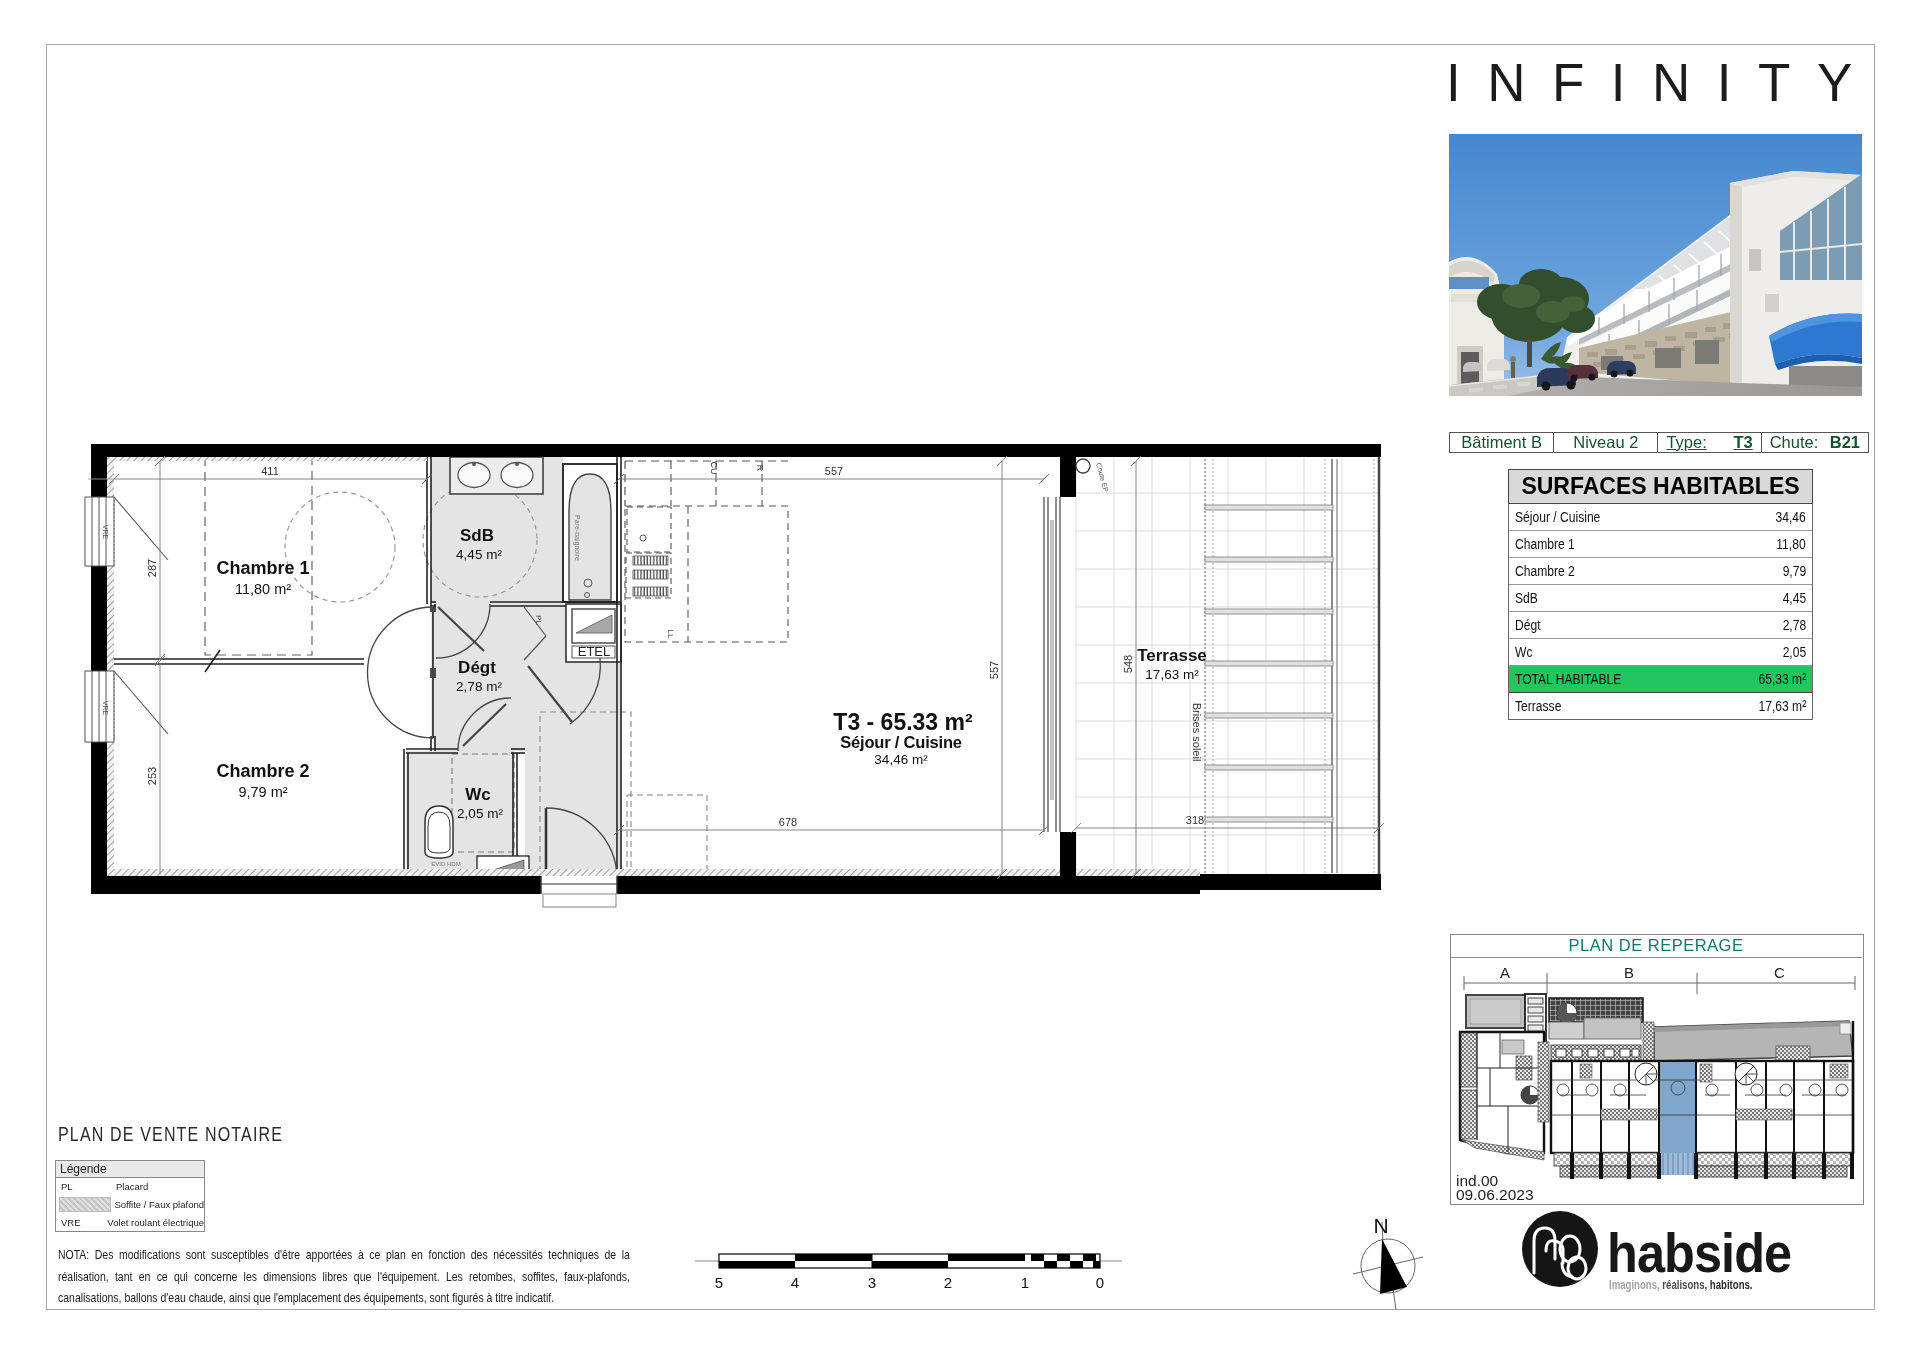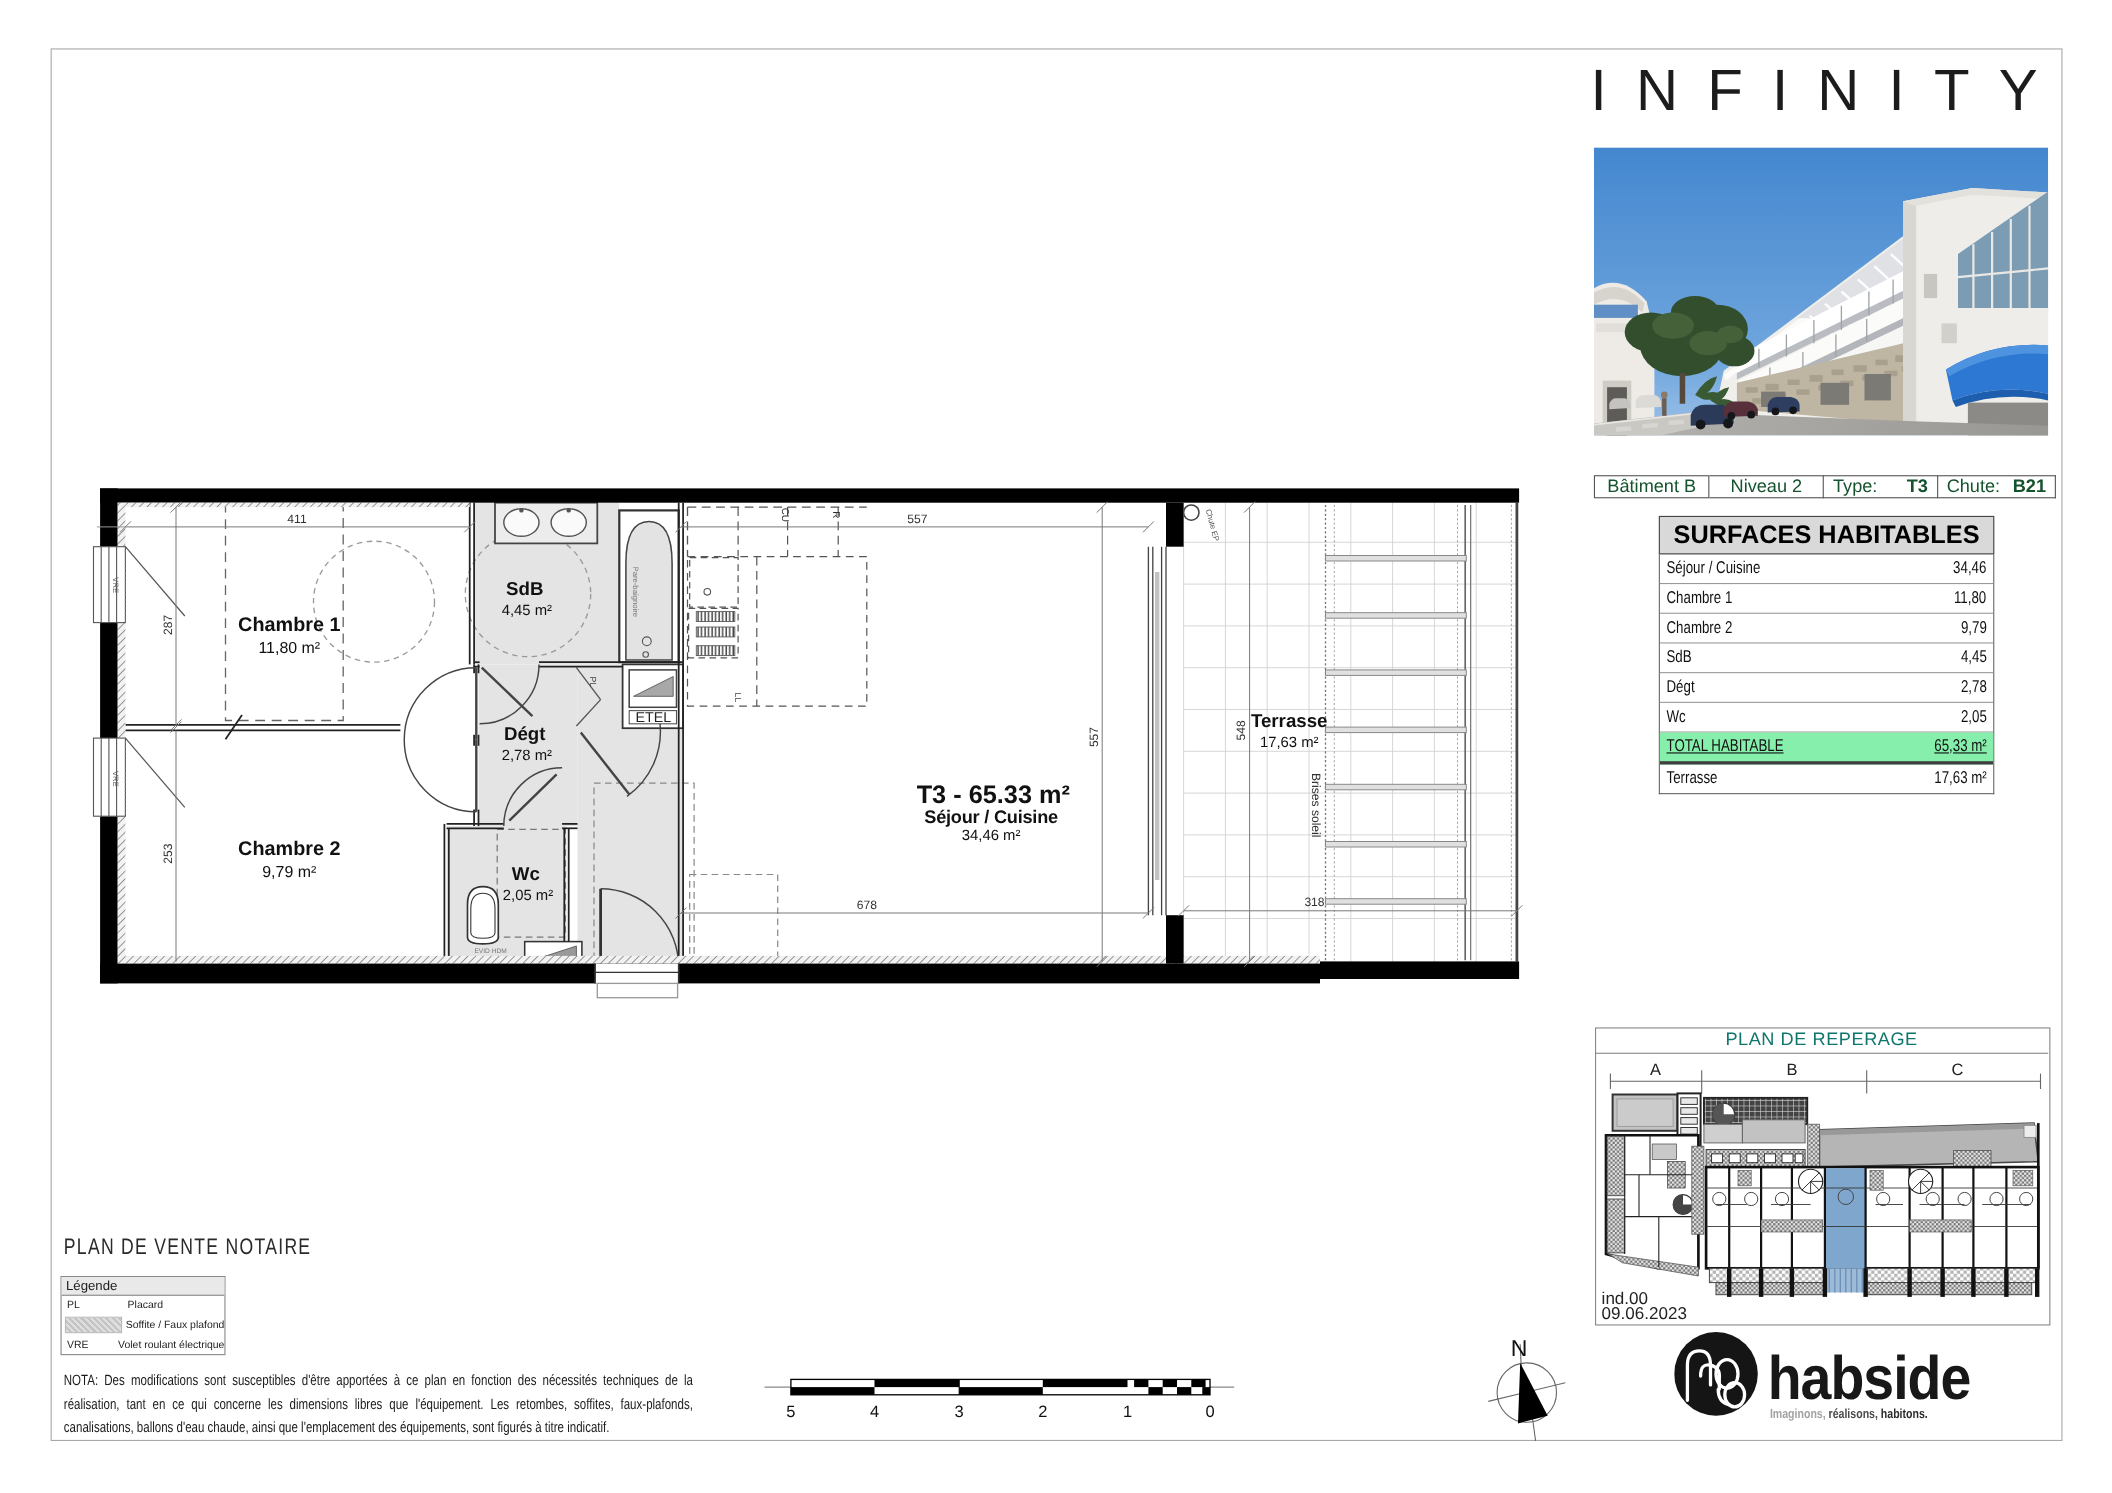--- a/index.html
+++ b/index.html
@@ -685,21 +685,21 @@
 <path d="M38,231 q2,-6 7,-6 l10,0 q5,1 6,6 l0,5 l-23,1 Z" fill="#dcdad6"></path>
 <path d="M14,233 q2,-5 6,-5 l8,0 q4,1 5,5 l0,4 l-19,1 Z" fill="#c5c3bf"></path>
 <rect x="62" y="228" width="4" height="16" fill="#6b5d50"></rect>
 <circle cx="64" cy="225" r="3" fill="#8a7a66"></circle>
 </g>
 </svg>
 
 <div class="abs" style="left:1449px;top:418px;width:420px;height:49px;display:flex;font-size:16.5px;color:#14532d;align-items:center;">
 <div style="width:104px;border:1px solid #555;display:flex;align-items:center;justify-content:center;">Bâtiment B</div>
 <div style="width:104px;border:1px solid #555;border-left:none;display:flex;align-items:center;justify-content:center;">Niveau 2</div>
-<div style="width:104px;border:1px solid #555;border-left:none;display:flex;align-items:center;justify-content:space-between;padding:0 8px;box-sizing:border-box;">
+<div style="width:104px;border:1px solid #555;border-left:none;display:flex;align-items:center;justify-content:space-between;padding:0 8px;box-sizing:border-box;text-decoration:underline;">
       <span>Type:</span>
       <span style="font-weight:bold;">T3</span>
     </div>
 <div style="width:108px;border:1px solid #555;border-left:none;display:flex;align-items:center;justify-content:space-between;padding:0 8px;box-sizing:border-box;">
       <span>Chute:</span>
       <span style="font-weight:bold;">B21</span>
     </div>
 </div>
 
 <div class="abs" style="left:1508px;top:469px;width:305px;">
@@ -722,21 +722,21 @@
         <span style="transform:scaleX(0.78);transform-origin:100% 50%;display:inline-block;">4,45</span>
       </div>
 <div style="height:26px;display:flex;justify-content:space-between;align-items:center;padding:0 6px;border-bottom:1px solid #999;">
         <span style="transform:scaleX(0.78);transform-origin:0 50%;display:inline-block;white-space:nowrap;">Dégt</span>
         <span style="transform:scaleX(0.78);transform-origin:100% 50%;display:inline-block;">2,78</span>
       </div>
 <div style="height:26px;display:flex;justify-content:space-between;align-items:center;padding:0 6px;border-bottom:1px solid #999;">
         <span style="transform:scaleX(0.78);transform-origin:0 50%;display:inline-block;white-space:nowrap;">Wc</span>
         <span style="transform:scaleX(0.78);transform-origin:100% 50%;display:inline-block;">2,05</span>
       </div>
-<div style="height:26px;display:flex;justify-content:space-between;align-items:center;padding:0 6px;border-bottom:3px solid #404040;background:#86efac;text-decoration:underline;">
+<div style="height:26px;display:flex;justify-content:space-between;align-items:center;padding:0 6px;border-bottom:1px solid #404040;background:#22c55e;">
         <span style="transform:scaleX(0.78);transform-origin:0 50%;display:inline-block;white-space:nowrap;">TOTAL HABITABLE</span>
         <span style="transform:scaleX(0.78);transform-origin:100% 50%;display:inline-block;">65,33 m²</span>
       </div>
 <div style="height:26px;display:flex;justify-content:space-between;align-items:center;padding:0 6px;">
         <span style="transform:scaleX(0.78);transform-origin:0 50%;display:inline-block;white-space:nowrap;">Terrasse</span>
         <span style="transform:scaleX(0.78);transform-origin:100% 50%;display:inline-block;">17,63 m²</span>
       </div>
 </div>
 </div>
 

